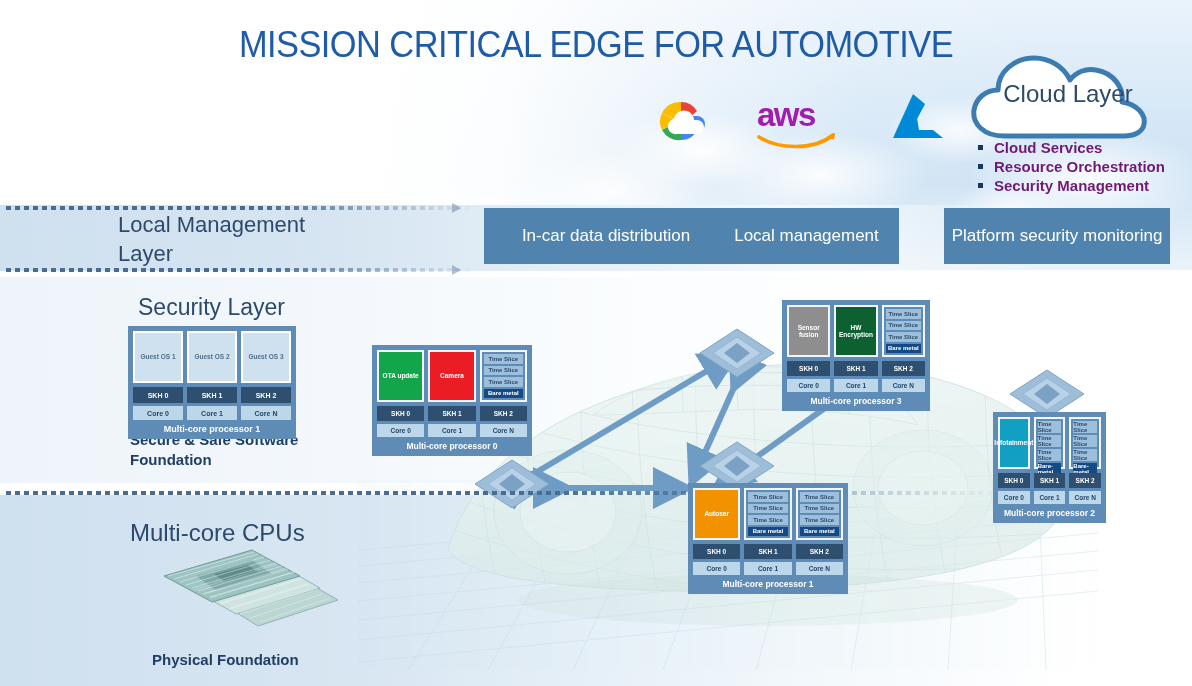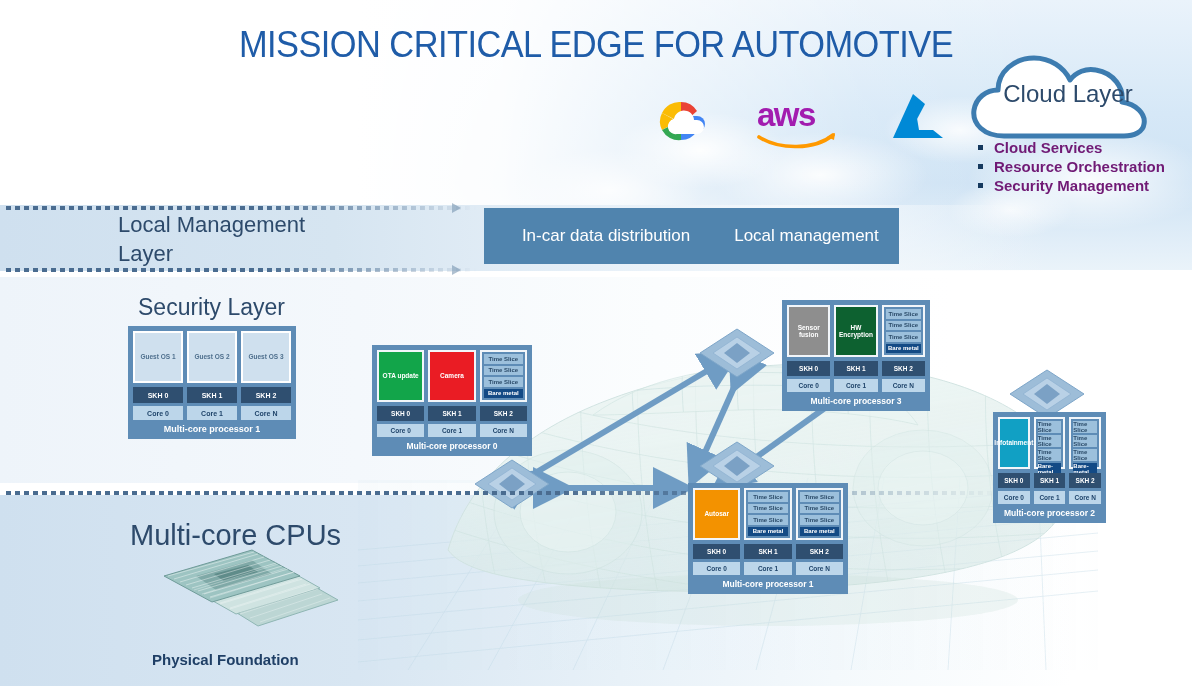--- a/index.html
+++ b/index.html
@@ -80,21 +80,21 @@
             mask-image:linear-gradient(to right,#000 0%,#000 55%,rgba(0,0,0,.25) 88%,rgba(0,0,0,0) 100%);
   }
   .dotarrow{position:absolute;width:0;height:0;
     border-left:9px solid rgba(110,140,170,.55);
     border-top:5px solid transparent;border-bottom:5px solid transparent;}
 
   
   .layer-title{position:absolute;color:#2d4a6b;font-weight:400;}
   .lml-title{left:118px;top:210px;width:240px;font-size:22px;line-height:1.32;}
   .sw-title{left:138px;top:294px;font-size:23px;}
-  .cpu-title{left:130px;top:519px;font-size:29px;}
+  .cpu-title{left:130px;top:519px;font-size:24px;}
   .foot-label{position:absolute;color:#1f3f66;font-weight:bold;font-size:15px;line-height:1.35;}
   .sw-foot{left:130px;top:430px;width:230px;}
   .cpu-foot{left:152px;top:650px;}
 
   
   .topbox{
     position:absolute;top:208px;height:56px;background:#5084ae;
     color:#fff;font-size:17px;display:flex;align-items:center;justify-content:center;
     text-align:center;line-height:1.2;box-sizing:border-box;padding:0 6px;
   }
@@ -332,24 +332,26 @@
 
   <div class="dotline" style="top:206px;"></div>
   <div class="dotarrow" style="left:452px;top:203px;"></div>
   <div class="dotline" style="top:268px;"></div>
   <div class="dotarrow" style="left:452px;top:265px;"></div>
   <div class="dotline" style="top:491px;width:1000px;"></div>
 
   <div class="layer-title lml-title">Local Management Layer</div>
   <div class="layer-title sw-title">Security Layer</div>
   <div class="layer-title cpu-title">Multi-core CPUs</div>
+  <div class="foot-label sw-foot">Secure &amp; Safe Software Foundation</div>
   <div class="foot-label cpu-foot">Physical Foundation</div>
 
   <div class="topbox topbox-1">In-car data distribution</div>
   <div class="topbox topbox-2">Local management</div>
+  <div class="topbox topbox-3">Platform security monitoring</div>
 
   <svg style="position:absolute;left:148px;top:548px;width:200px;height:100px;" viewBox="0 0 200 100">
     <g>
       <polygon points="68,52 148,28 190,52 110,78" fill="#bcd6d4" stroke="#8fb6b4" stroke-width="1"></polygon>
       <polygon points="42,40 126,14 172,40 88,66" fill="#cfe3e1" stroke="#8fb6b4" stroke-width="1"></polygon>
       <polygon points="16,28 104,2 152,28 64,54" fill="#9dc4c2" stroke="#6f9b99" stroke-width="1"></polygon>
       <polygon points="48,28 104,12 124,26 68,42" fill="#7fa9a7"></polygon>
       <polygon points="66,26 100,17 110,24 76,33" fill="#5f8c8a"></polygon>
       <g stroke="#ffffff" stroke-width="0.55" opacity="0.75">
         <path d="M20,28 L106,4"></path>

